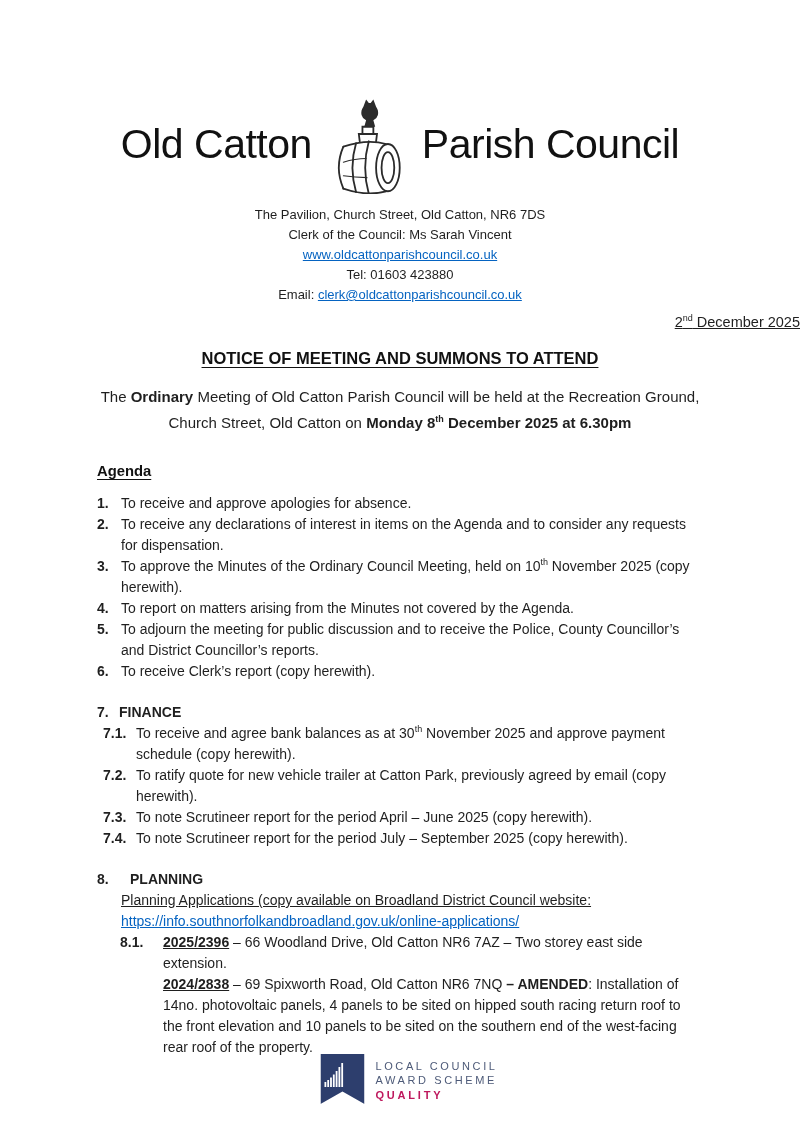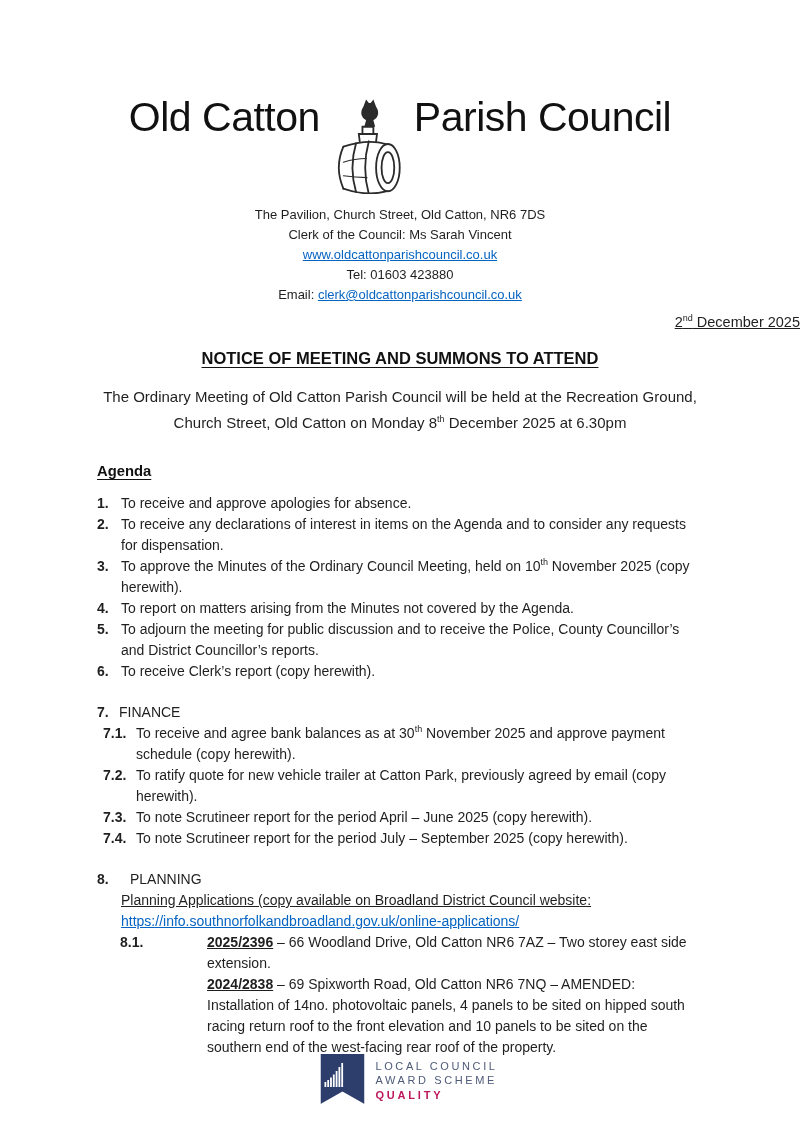--- a/index.html
+++ b/index.html
@@ -2,46 +2,46 @@
 <html><head>
 <meta charset="utf-8">
 <style>
   * { box-sizing: border-box; }
   html, body { margin: 0; padding: 0; background: #ffffff; }
   .page {
     width: 800px; height: 1137px; position: relative; overflow: hidden;
     background: #ffffff; color: #1f1f1f;
     font-family: "Liberation Sans", "DejaVu Sans", sans-serif;
   }
-  .masthead { display: flex; justify-content: center; align-items: flex-start; gap: 6px; padding-top: 94px; }
+  .masthead { display: flex; justify-content: center; align-items: center; gap: 14px; padding-top: 94px; }
   .masthead .t { font-size: 41px; line-height: 46px; color: #111; letter-spacing: -0.5px; }
   .logo-svg { display: block; }
   .addr-block { margin-top: 11px; }
   .addr { text-align: center; font-size: 13px; line-height: 20px; }
   .link { color: #0563c1; text-decoration: underline; cursor: pointer; }
   .date-line { text-align: right; font-size: 14.5px; margin-top: 9px; text-decoration: underline; }
   sup { font-size: 9px; vertical-align: super; line-height: 0; }
   .notice-title { text-align: center; font-size: 16.5px; font-weight: 700; margin-top: 19px; color: #111; }
   .u { text-decoration: underline; text-underline-offset: 3px; }
-  .b { font-weight: 400; }
+  .b { font-weight: 700; }
   .meet { text-align: center; font-size: 15px; line-height: 26px; margin-top: 16px; }
   .agenda-head { font-size: 14.8px; font-weight: 700; margin: 27px 0 0 97px; color: #111; }
   .list { margin: 14px 97px 0 97px; font-size: 14px; line-height: 21px; }
   .row { display: flex; }
   .num { font-weight: 700; }
   .main-num { flex: 0 0 24px; }
   .txt { flex: 1; }
   .gap { height: 20px; }
   .sub { margin-left: 6px; }
   .fin-head-num { flex: 0 0 22px; }
   .fin-num { flex: 0 0 33px; }
   .plan-head-num { flex: 0 0 33px; }
   .plan-intro { margin-left: 24px; text-decoration: underline; }
   .plan-url-line { margin-left: 24px; }
-  .plan-item { margin-left: 23px; gap: 44px; }
+  .plan-item { margin-left: 23px; }
   .plan-num { flex: 0 0 43px; }
   .ref { font-weight: 700; text-decoration: underline; }
   .footer { position: absolute; left: calc(50% + 9px); bottom: 29px; transform: translateX(-50%);
             display: flex; align-items: center; gap: 11px; }
   .award-text div { white-space: nowrap; }
   .award-l12 { font-size: 11px; letter-spacing: 2.6px; color: #4d5a78; line-height: 14px; }
   .award-l3 { font-size: 11px; font-weight: 700; letter-spacing: 2.8px; color: #be185d; line-height: 16px; }
 </style>
 </head>
 <body>

